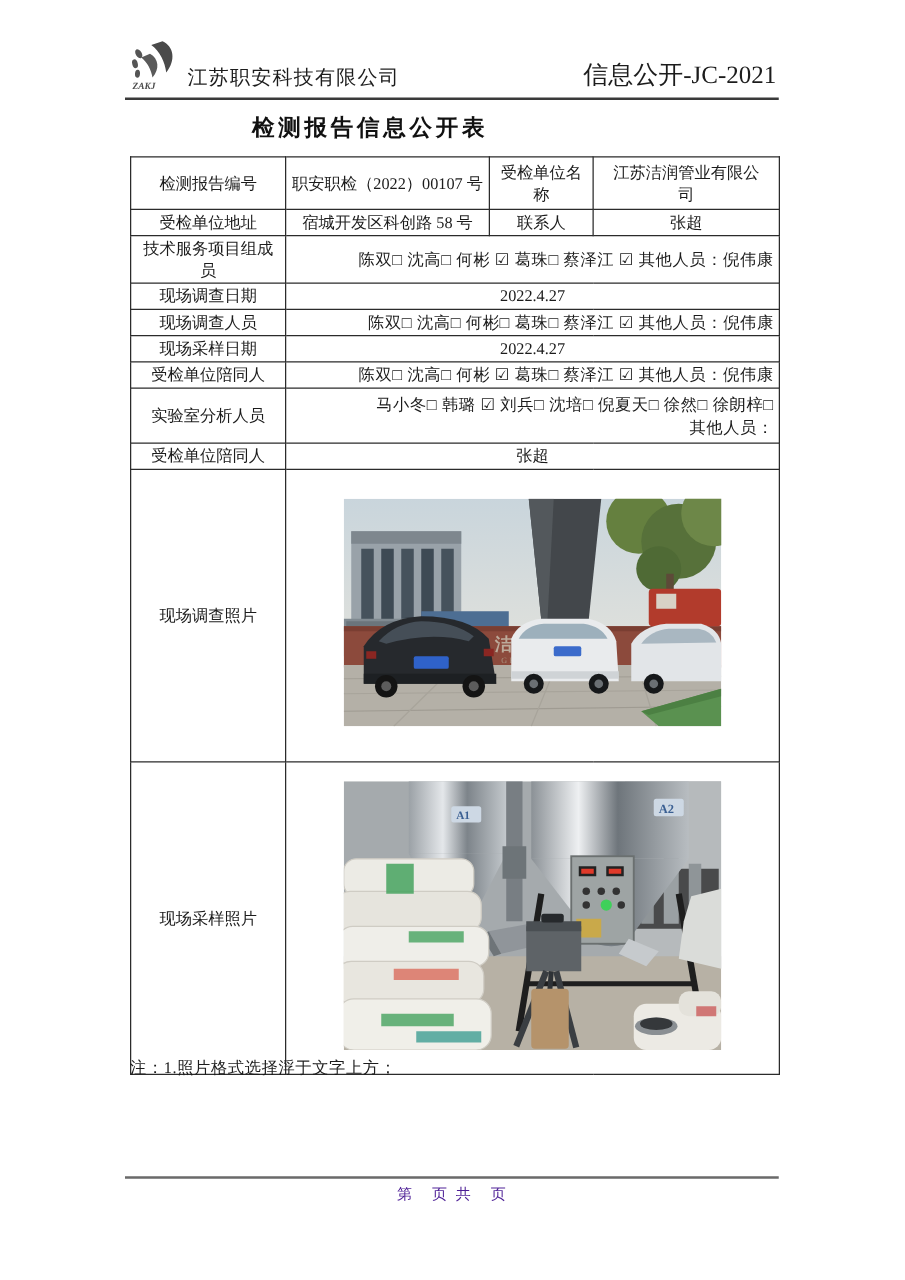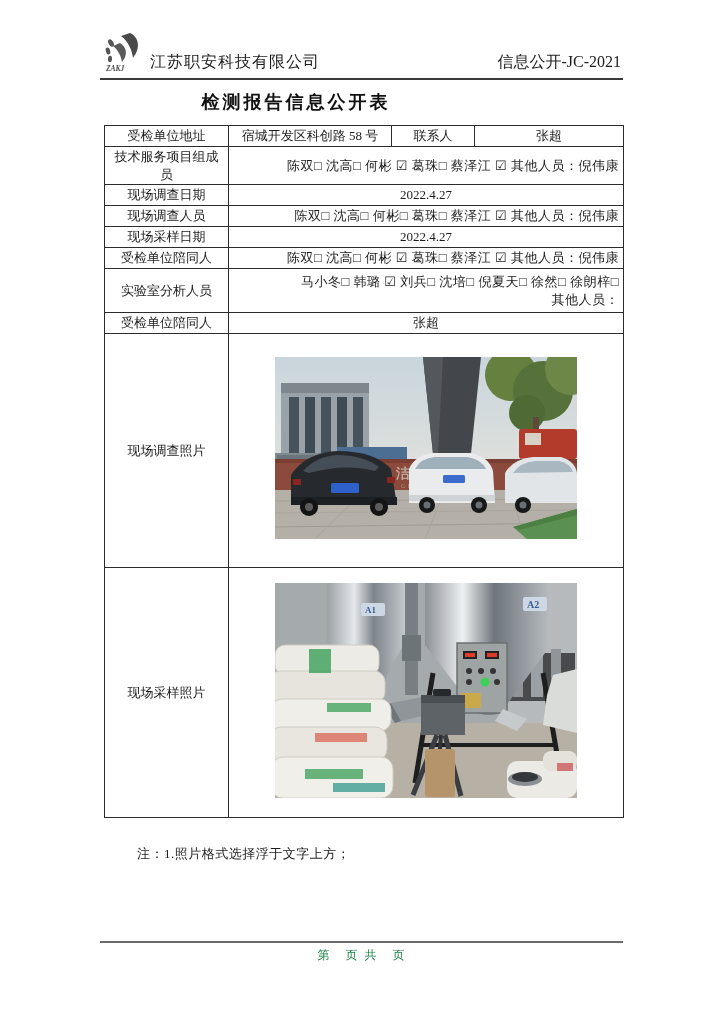--- a/index.html
+++ b/index.html
@@ -8,43 +8,43 @@
     width:724px; height:1024px; position:relative;
     font-family:"Liberation Serif","DejaVu Serif",serif;
     color:#1c1c1c; overflow:hidden;
   }
   .page { position:absolute; inset:0; background:#fff; }
 
   
   .hdr { position:absolute; top:33px; left:100px; width:523px; height:47px; border-bottom:2px solid #3a3a3a; }
   .logo { position:absolute; left:2px; top:-2px; width:46px; height:46px; }
   .company { position:absolute; left:50px; bottom:5px; font-size:16px; letter-spacing:1px; }
-  .doccode { position:absolute; right:2px; bottom:5px; font-size:16px; }
+  .doccode { position:absolute; right:2px; bottom:5px; font-size:20px; }
 
   .title { position:absolute; top:90px; left:0; width:592px; text-align:center;
            font-size:18px; font-weight:bold; letter-spacing:3px; color:#111; }
 
   
   table.main { position:absolute; top:125px; left:104px; width:519px;
                border-collapse:collapse; table-layout:fixed; }
   table.main td { border:1.4px solid #2b2b2b; font-size:13px; line-height:1.35;
                   padding:1px 4px; vertical-align:middle; }
   td.lbl { text-align:center; }
   td.ctr { text-align:center; }
   td.chk { text-align:right; padding-left:8px; letter-spacing:0.5px; }
   tr.h42 { height:42px; } tr.h21 { height:21px;margin-left:41px; } tr.h44 { height:44px; }
   tr.ph1 { height:234px; } tr.ph2 { height:250px; }
   td.photo-cell { text-align:center; vertical-align:middle; padding:6px 0; }
   .photo-frame { display:inline-block; line-height:0; }
 
   
-  .note { position:absolute; top:845px; left:104px; font-size:13px; letter-spacing:0.5px;padding-left:33px; }
+  .note { position:absolute; top:845px; left:104px; font-size:13px; letter-spacing:0.5px; }
   .foot-line { position:absolute; top:941px; left:100px; width:523px; height:2px; background:#6a6a6a; }
   .foot-text { position:absolute; top:947px; left:0; width:724px; text-align:center;
-               font-size:12px; color:#15803d; letter-spacing:2px; }
+               font-size:12px; color:#4c1d95; letter-spacing:2px; }
 </style>
 </head>
 <body>
 
 <div class="page">
 
   <div class="hdr">
     <svg class="logo" viewBox="0 0 46 46">
       <path d="M28,2 C37,6 39,17 31,27 C30,19 26,10 19,5 Z" fill="#4a4a4a"></path>
       <path d="M18,12 C25,16 26,24 20,31 C19,25 16,19 11,15 Z" fill="#5a5a5a"></path>
@@ -61,20 +61,26 @@
 
   <table class="main">
     <colgroup>
         <col style="width:124px">
         <col style="width:163px">
         <col style="width:83px">
         <col style="width:149px">
       </colgroup>
 
     <tbody>
+        <tr class="h42">
+      <td class="lbl">检测报告编号</td>
+      <td class="ctr">职安职检（2022）00107 号</td>
+      <td class="lbl">受检单位名称</td>
+      <td class="ctr" style="padding:1px 12px;">江苏洁润管业有限公司</td>
+    </tr>
 
     <tr class="h21">
       <td class="lbl">受检单位地址</td>
       <td class="ctr">宿城开发区科创路 58 号</td>
       <td class="lbl">联系人</td>
       <td class="ctr">张超</td>
     </tr>
 
     <tr class="h21">
       <td class="lbl">技术服务项目组成员</td>

